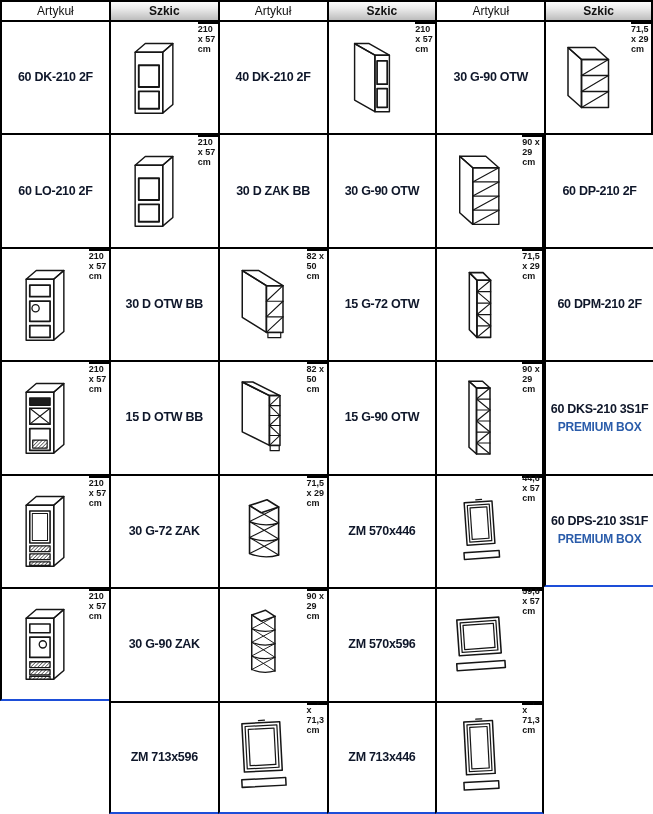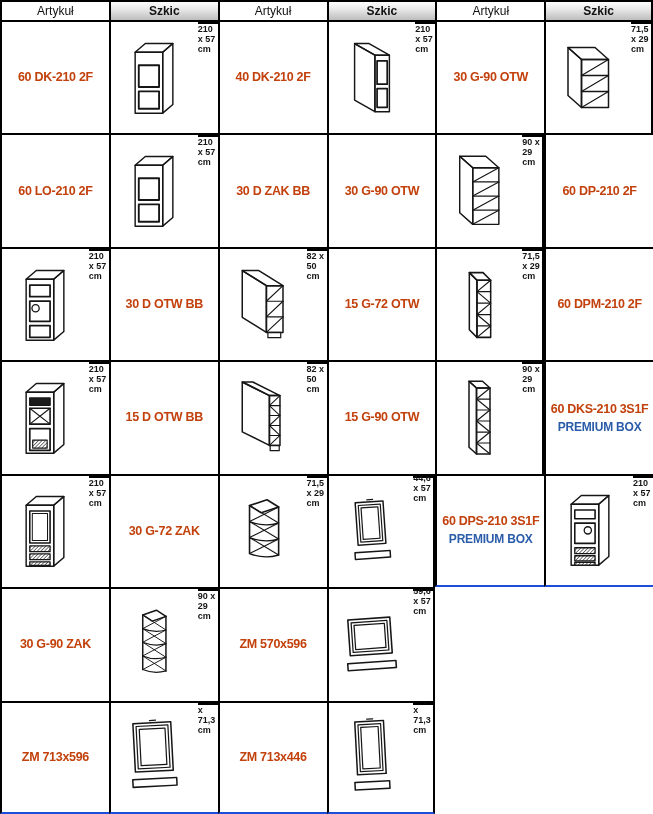--- a/index.html
+++ b/index.html
@@ -25,21 +25,21 @@
   .cR{border-right:2px solid #000;}
   .cB{border-bottom:2px solid #1d4ed8;}
   .empty{border:none;background:#fff;}
   .hdr{font-size:12px;line-height:1;}
   .hdr-art{font-weight:400;background:#fff;}
   .hdr-szk{
     font-weight:700;
     background:linear-gradient(180deg,#fdfdfd 0%,#ececec 35%,#bdbdbd 100%);
   }
   .art{flex-direction:column;gap:3px;padding:3px;text-align:center;}
-  .art-name{font-weight:700;font-size:12.5px;letter-spacing:-0.3px;line-height:1.2;color:#c2410c;white-space:nowrap;}
+  .art-name{font-weight:700;font-size:12.5px;letter-spacing:-0.3px;line-height:1.2;color:#0f172a;white-space:nowrap;}
   .premium{font-weight:700;font-size:12px;letter-spacing:-0.2px;color:#2a5caa;white-space:nowrap;}
   .szk{flex-direction:row;align-items:stretch;}
   .sk-area{flex:1 1 auto;display:flex;align-items:center;justify-content:center;min-height:0;}
   .dims{
     flex:0 0 20px;height:20px;
     border-top:2px solid #000;
     display:flex;align-items:center;justify-content:center;
     font-size:9px;font-weight:700;color:#151515;letter-spacing:0;
   }
   svg.sk{display:block;}
@@ -416,20 +416,23 @@
     <div class="art-name">30 G-72 ZAK</div>
   </div>
   <div class="cell szk">
     <div class="sk-area">
       <svg class="sk" width="62" height="80" viewBox="0 0 85 110">
           <use href="#sk-gzak3"></use>
         </svg>
     </div>
     <div class="dims">30 x 71,5 x 29 cm</div>
   </div>
+  <div class="cell art">
+    <div class="art-name">ZM 570x446</div>
+  </div>
   <div class="cell szk cR">
     <div class="sk-area">
       <svg class="sk" width="66" height="77" viewBox="0 0 90 105">
           <use href="#sk-zm446"></use>
         </svg>
     </div>
     <div class="dims">44,6 x 57 cm</div>
   </div>
 
   <div class="cell art cB">

